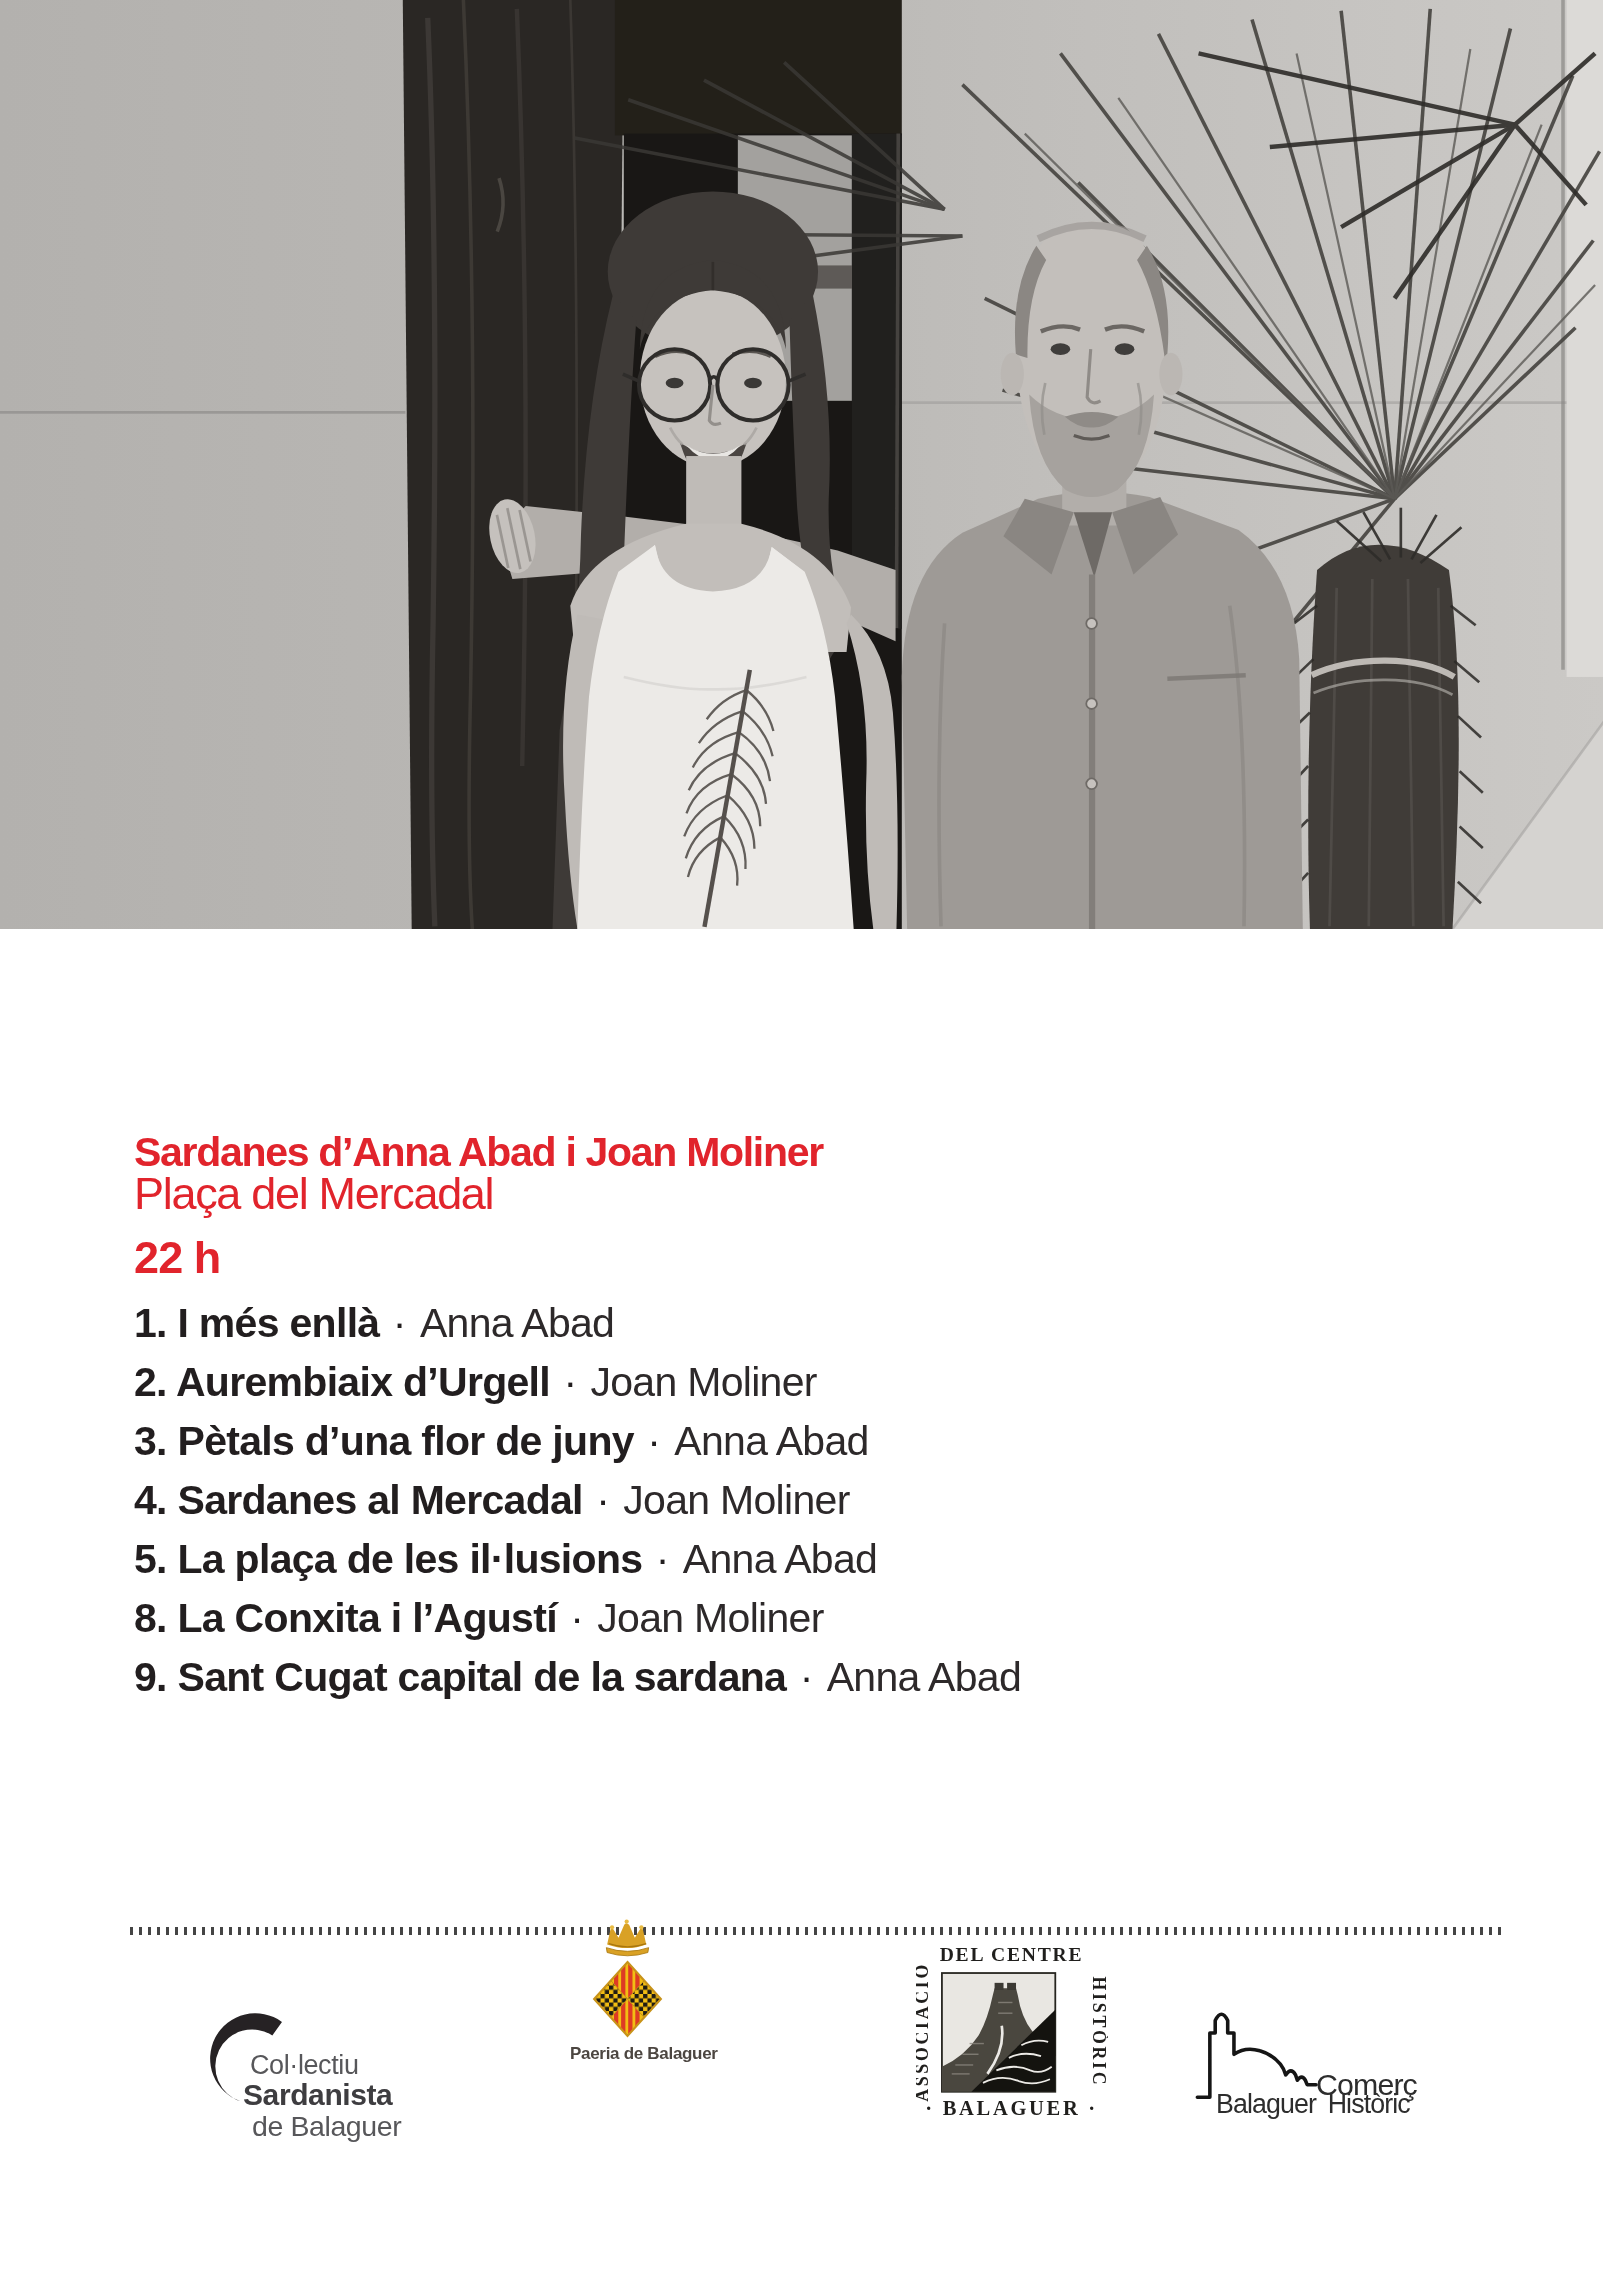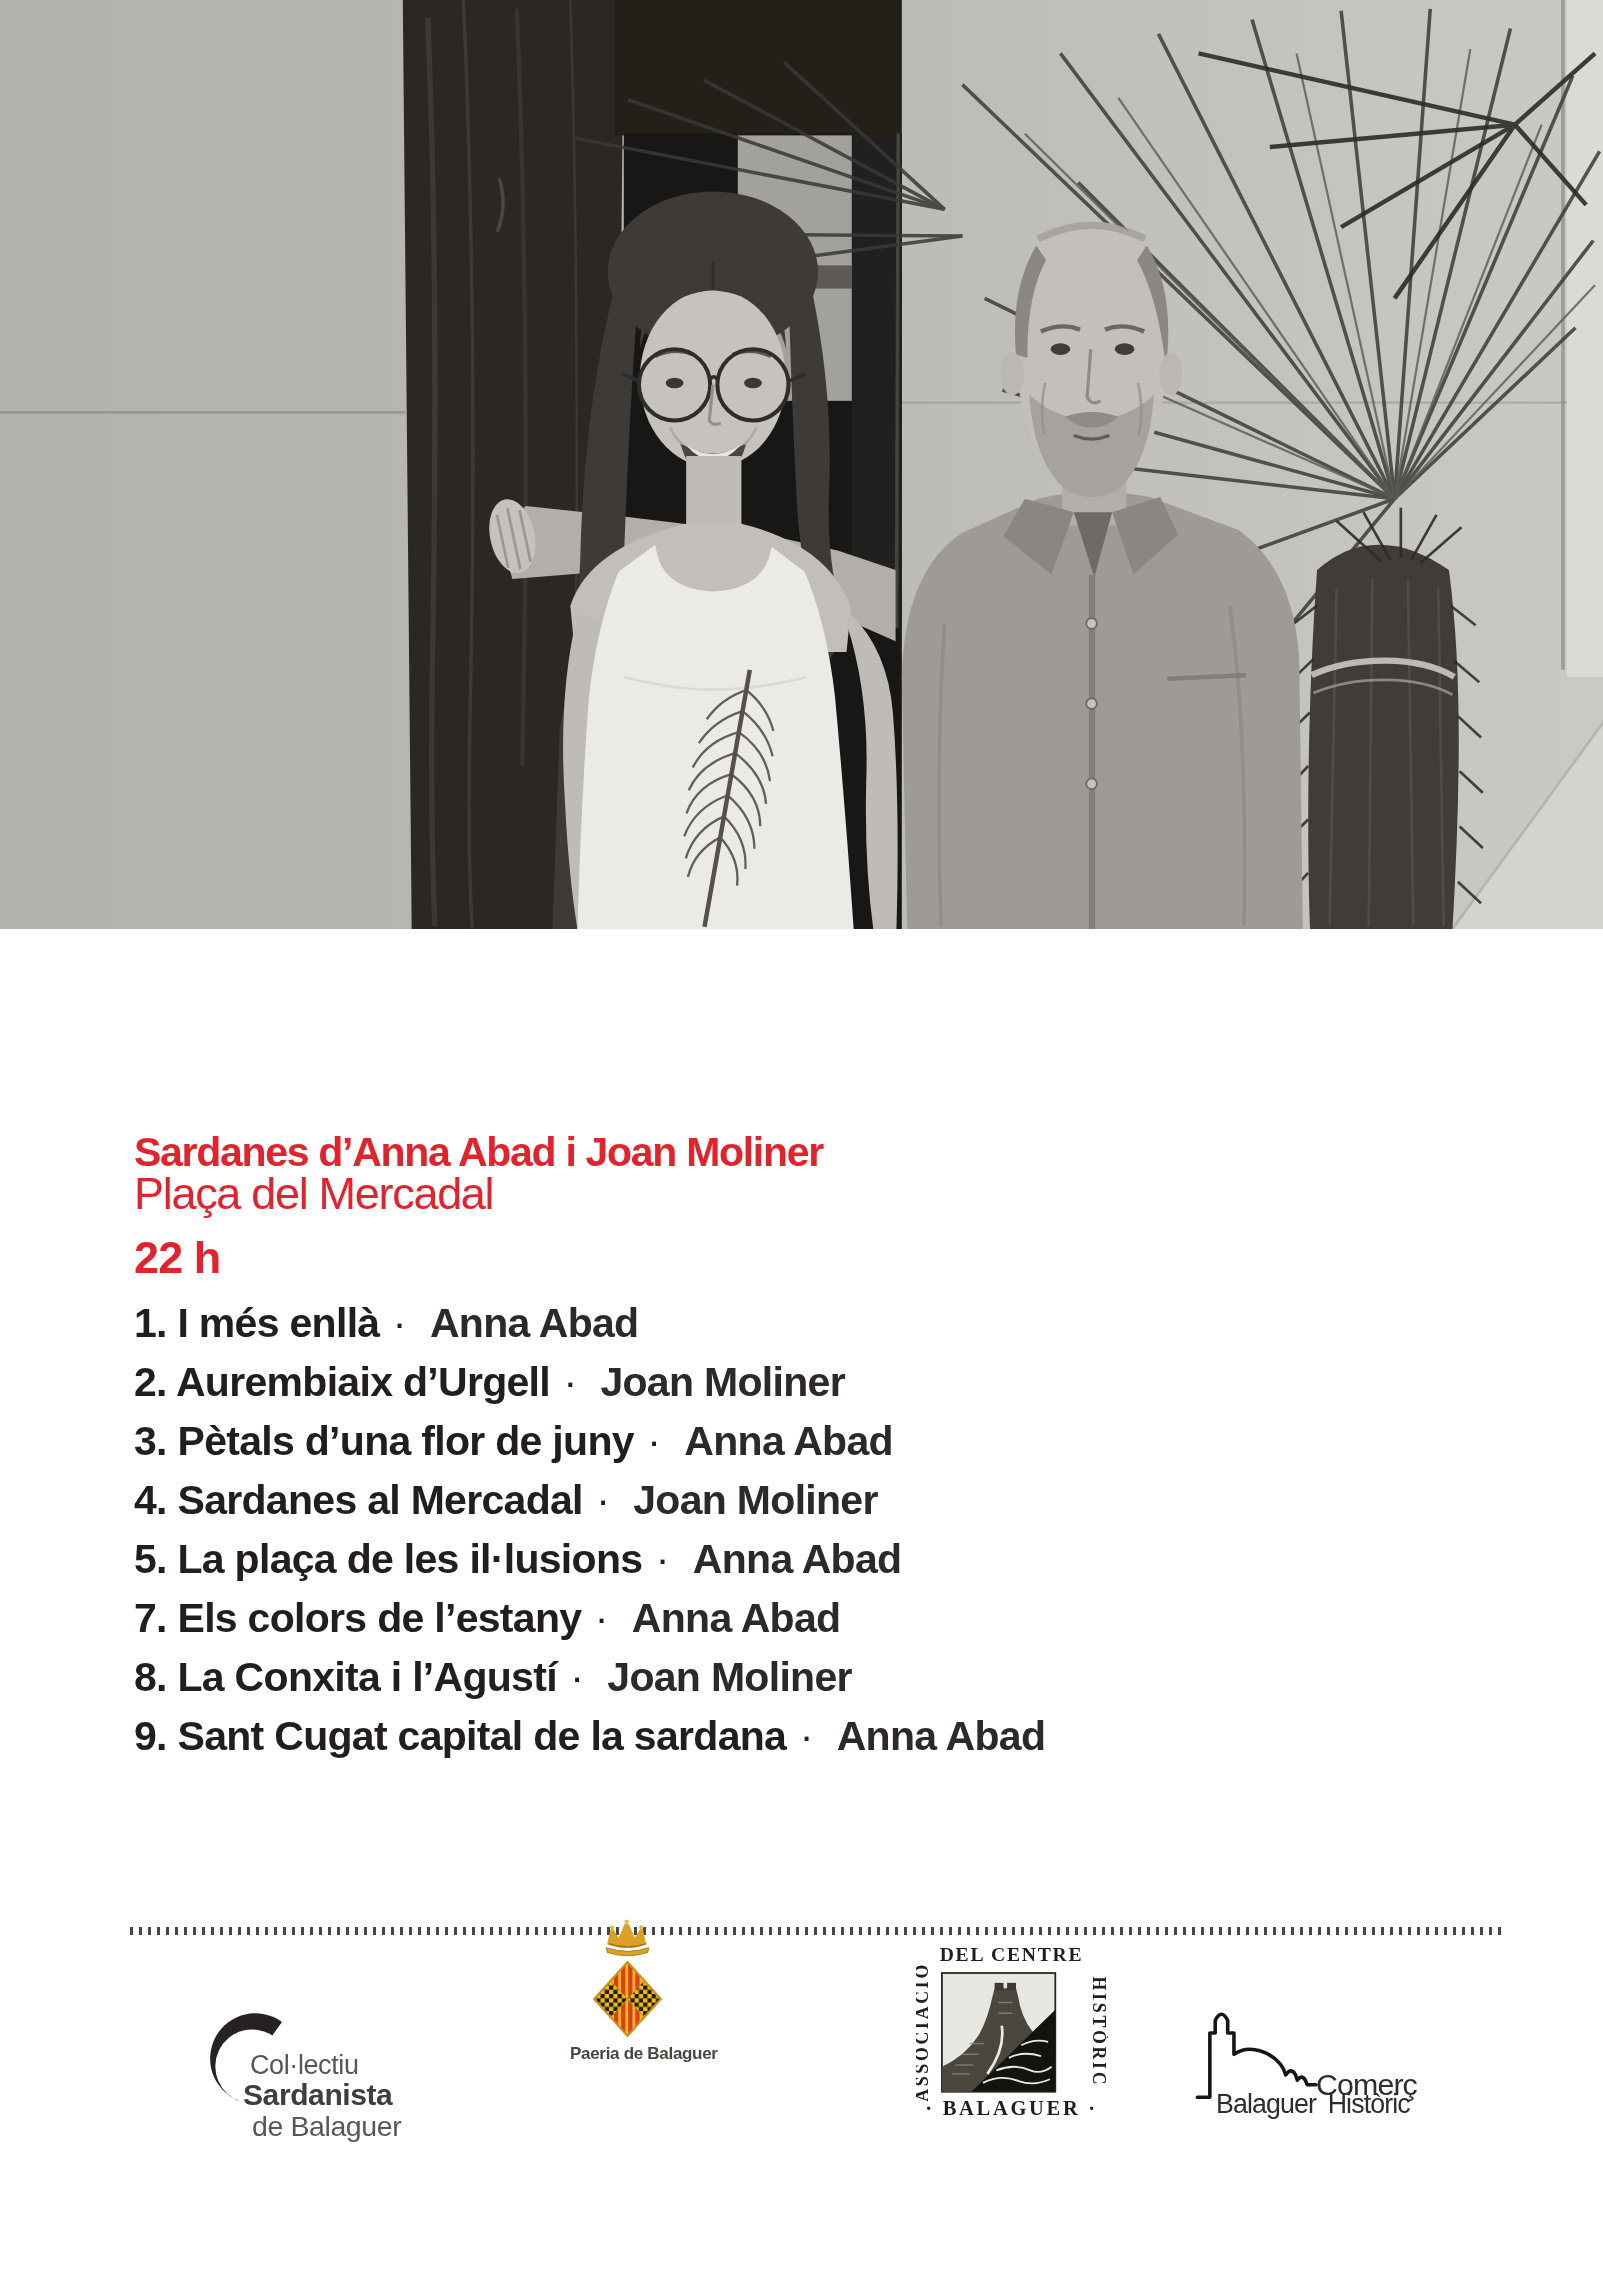--- a/index.html
+++ b/index.html
@@ -12,21 +12,21 @@
          letter-spacing:-1.3px;color:#e1242c;white-space:nowrap;line-height:1;}
   .venue{position:absolute;left:134px;top:1171px;font-size:45px;font-weight:400;
          letter-spacing:-1.3px;color:#e1242c;white-space:nowrap;line-height:1;}
   .time{position:absolute;left:134px;top:1235px;font-size:45px;font-weight:700;
         letter-spacing:-0.9px;color:#e1242c;white-space:nowrap;line-height:1;}
   
   .program{position:absolute;left:134px;top:1294px;}
   .prog-row{height:59px;line-height:59px;white-space:nowrap;font-size:41px;}
   .prog-title{font-weight:700;color:#221e1f;letter-spacing:-0.7px;}
   .prog-sep{color:#221e1f;margin:0 13.4px;font-weight:400;}
-  .prog-composer{font-weight:700;color:#2d292a;letter-spacing:-0.7px;margin-left:10px;}
+  .prog-composer{font-weight:400;color:#2d292a;letter-spacing:-0.7px;}
   
   .divider{position:absolute;left:130px;top:1927px;width:1371px;height:8px;
            background:repeating-linear-gradient(90deg,#454545 0 2.7px,transparent 2.7px 9px);}
   
   .logo{position:absolute;}
   .logo1{left:204px;top:2009px;width:223px;height:223px;}
   .logo1 svg.arc{position:absolute;left:0;top:0;width:109px;height:103px;}
   .logo1 .l1{position:absolute;left:46px;top:41px;font-size:27px;color:#57575a;letter-spacing:-0.4px;}
   .logo1 .l2{position:absolute;left:39px;top:69px;font-size:30px;font-weight:700;color:#3e3d40;letter-spacing:-0.4px;}
   .logo1 .l3{position:absolute;left:48px;top:101px;font-size:28.5px;color:#57575a;letter-spacing:-0.4px;}
@@ -266,23 +266,20 @@
     <div class="prog-row">
       <span class="prog-title">3. Pètals d’una flor de juny</span><span class="prog-sep">·</span><span class="prog-composer">Anna Abad</span>
     </div>
     <div class="prog-row">
       <span class="prog-title">4. Sardanes al Mercadal</span><span class="prog-sep">·</span><span class="prog-composer">Joan Moliner</span>
     </div>
     <div class="prog-row">
       <span class="prog-title">5. La plaça de les il·lusions</span><span class="prog-sep">·</span><span class="prog-composer">Anna Abad</span>
     </div>
     <div class="prog-row">
-      <span class="prog-title">7. Els colors de l’estany</span><span class="prog-sep">·</span><span class="prog-composer">Anna Abad</span>
-    </div>
-    <div class="prog-row">
       <span class="prog-title">8. La Conxita i l’Agustí</span><span class="prog-sep">·</span><span class="prog-composer">Joan Moliner</span>
     </div>
     <div class="prog-row">
       <span class="prog-title">9. Sant Cugat capital de la sardana</span><span class="prog-sep">·</span><span class="prog-composer">Anna Abad</span>
     </div>
   </div>
 
   <div class="divider"></div>
 
   <div class="logo logo1">

